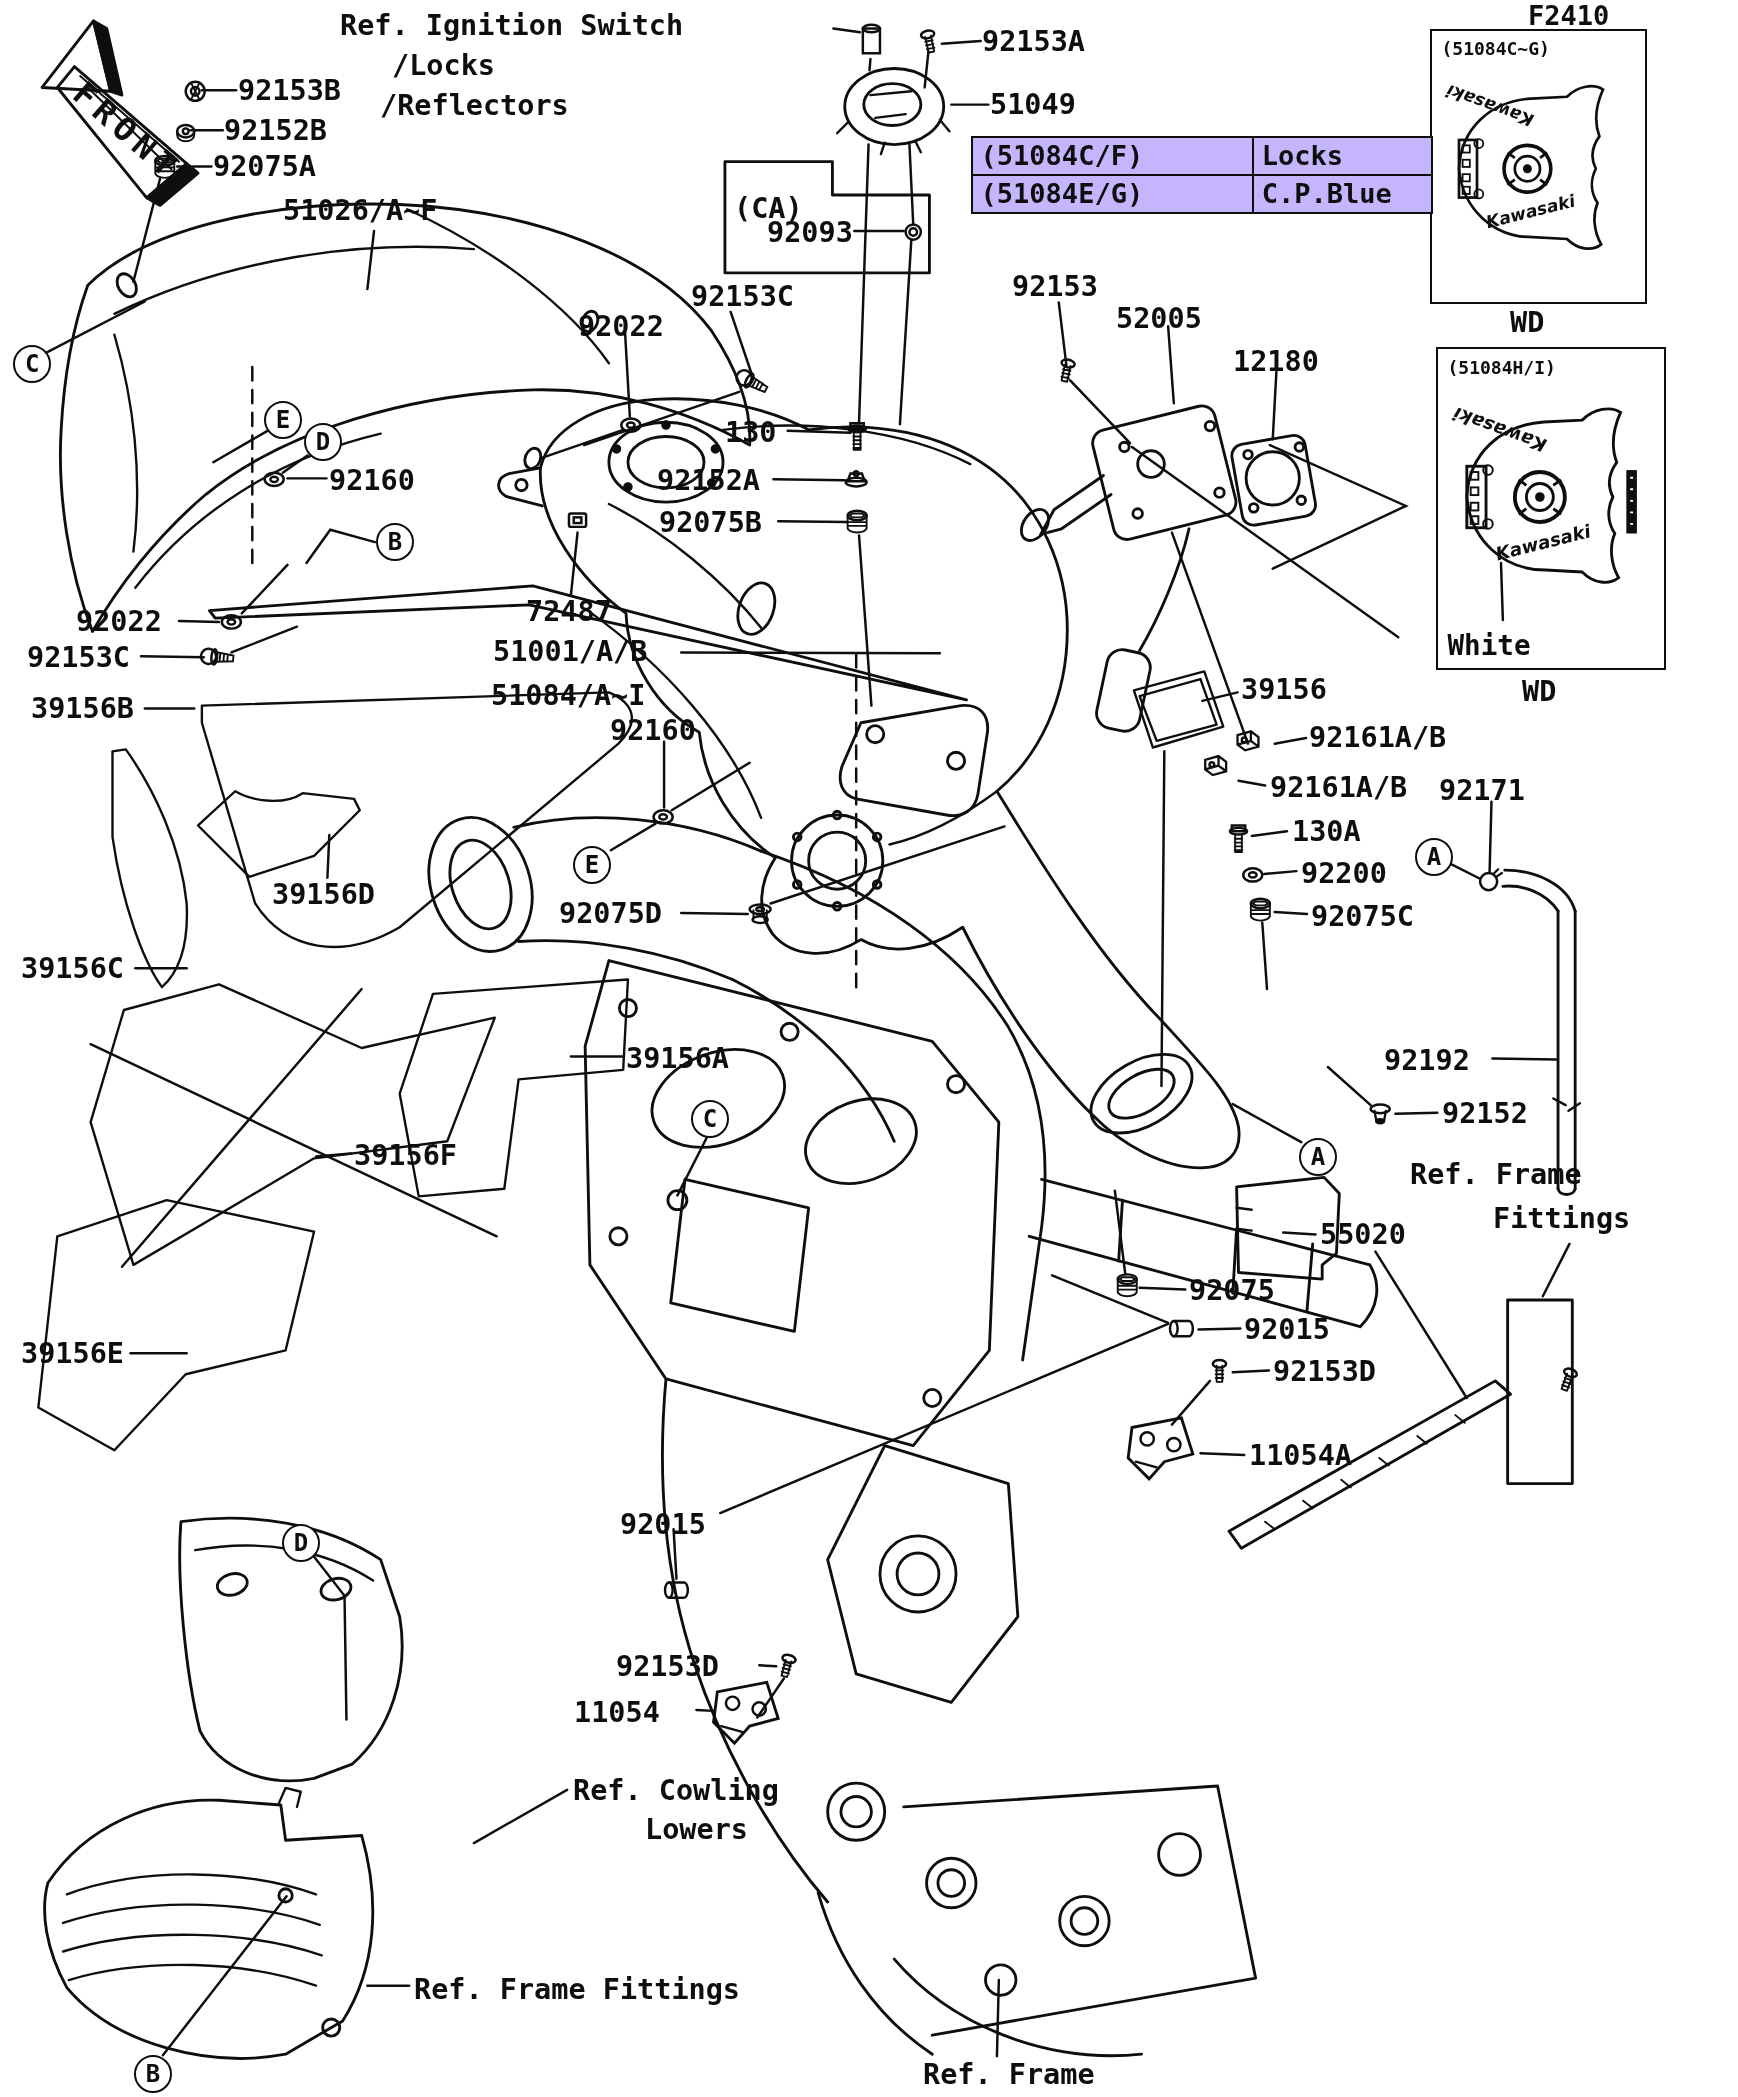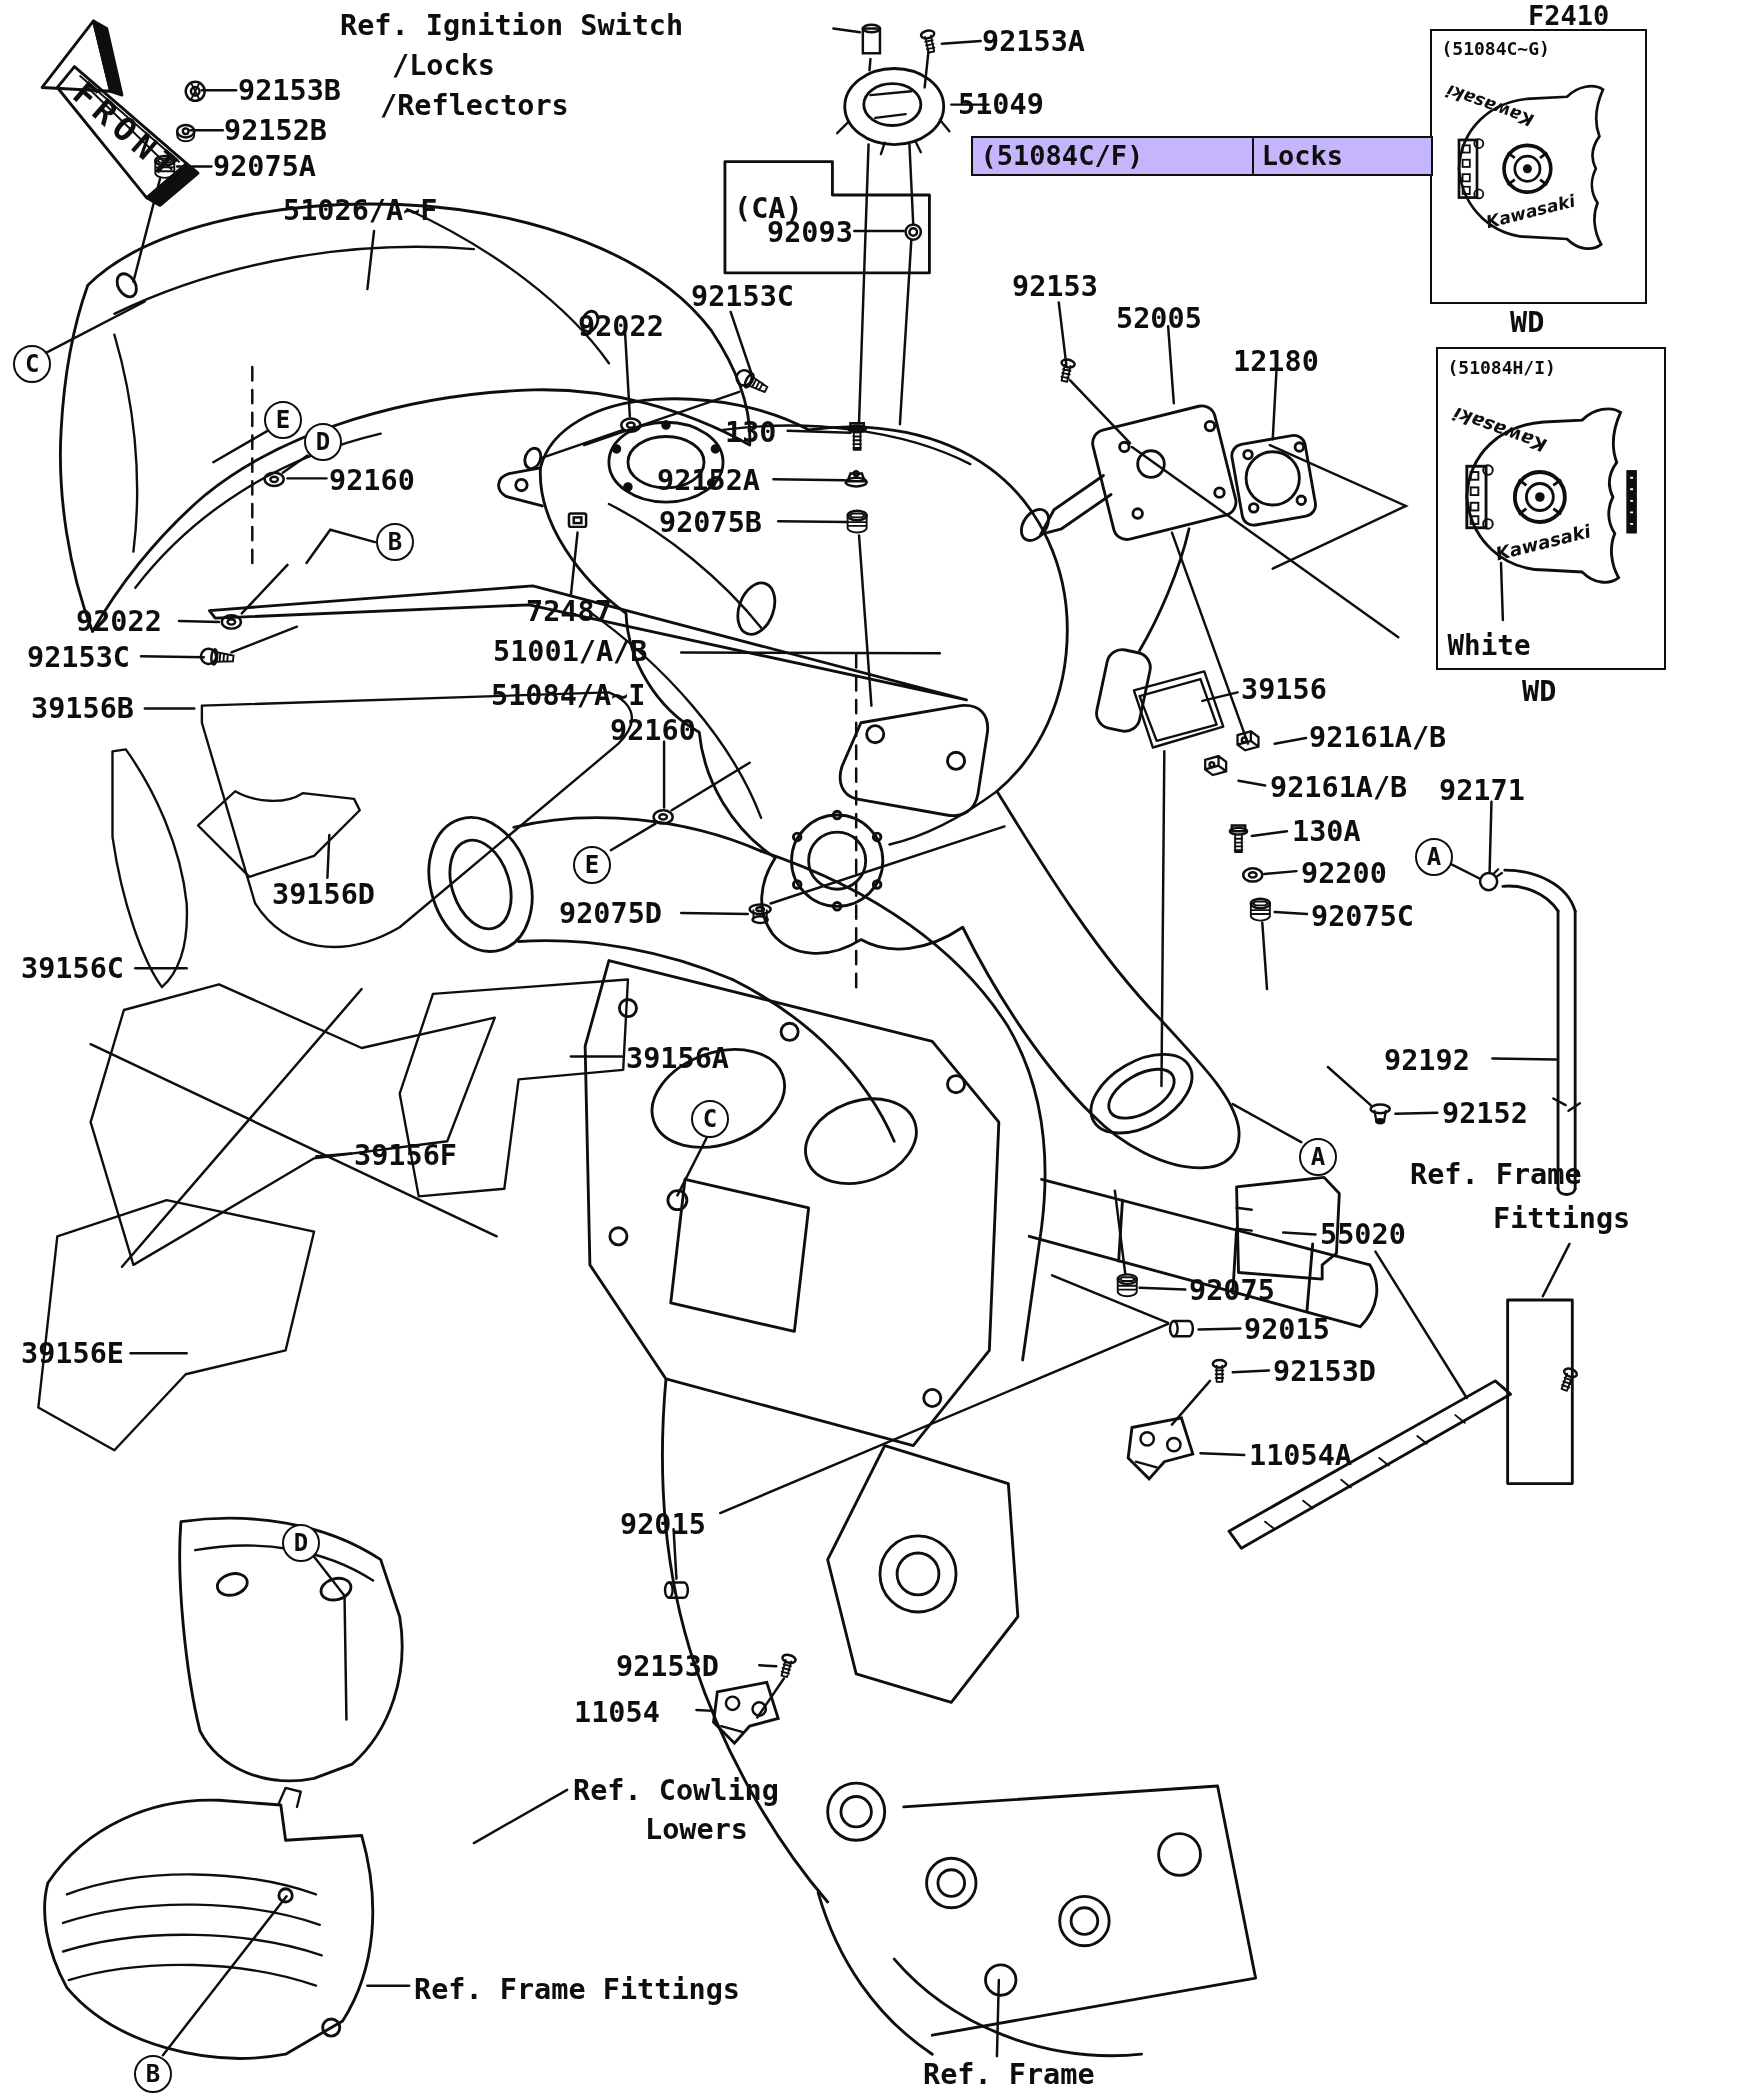--- a/index.html
+++ b/index.html
@@ -226,20 +226,24 @@
   </svg>
   <div class="innlbl">White</div>
 </div>
 <div class="wd" style="left:1522px;top:675px">WD</div>
 
 <table id="colorTable">
     <tbody>
       <tr>
         <td style="width: 264px;">(51084C/F)</td>
         <td style="width: 162px;">Locks</td>
+      </tr>
+      <tr>
+        <td style="width: 264px;">(51084E/G)</td>
+        <td style="width: 162px;">C.P.Blue</td>
       </tr>
     </tbody>
   </table>
 
 <svg id="overlay" width="1739" height="2097" viewBox="0 0 1828 2205" fill="none" stroke="#0e0e0e" stroke-width="2.6" stroke-linecap="round">
   <defs>
     <g id="i-screwtop">
         <circle r="10"></circle>
         <circle r="4.5"></circle>
         <path d="M-4,-8 L4,8 M4,-8 L-4,8" stroke-width="2"></path>
@@ -452,21 +456,21 @@
 <div id="labels">
     <div class="lbl" style="left: 1528px; top: 1.9px; font-size: 27px;">F2410</div>
     <div class="lbl" style="left: 340px; top: 11.4px;">Ref. Ignition Switch</div>
     <div class="lbl" style="left: 392px; top: 51px;">/Locks</div>
     <div class="lbl" style="left: 380px; top: 91px;">/Reflectors</div>
     <div class="lbl" style="left: 238px; top: 76px;">92153B</div>
     <div class="lbl" style="left: 224px; top: 116px;">92152B</div>
     <div class="lbl" style="left: 213px; top: 152px;">92075A</div>
     <div class="lbl" style="left: 283px; top: 196px;">51026/A~F</div>
     <div class="lbl" style="left: 982px; top: 27px;">92153A</div>
-    <div class="lbl" style="left: 958px; top: 90px;">51049</div>
+    <div class="lbl" style="left: 990px; top: 90px;">51049</div>
     <div class="lbl" style="left: 734px; top: 186px; margin-top: 8px;">(CA)</div>
     <div class="lbl" style="left: 767px; top: 218px;">92093</div>
     <div class="lbl" style="left: 1012px; top: 272px;">92153</div>
     <div class="lbl" style="left: 1116px; top: 304px;">52005</div>
     <div class="lbl" style="left: 1233px; top: 347px;">12180</div>
     <div class="lbl" style="left: 578px; top: 312px;">92022</div>
     <div class="lbl" style="left: 691px; top: 282px;">92153C</div>
     <div class="lbl" style="left: 725px; top: 418px;">130</div>
     <div class="lbl" style="left: 657px; top: 466px;">92152A</div>
     <div class="lbl" style="left: 659px; top: 508px;">92075B</div>

